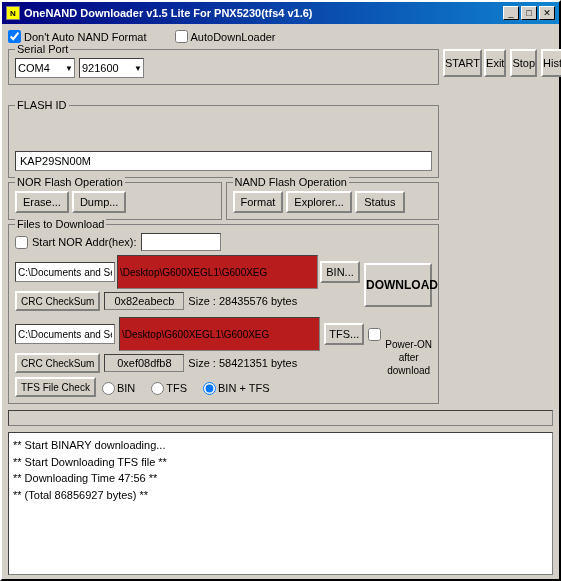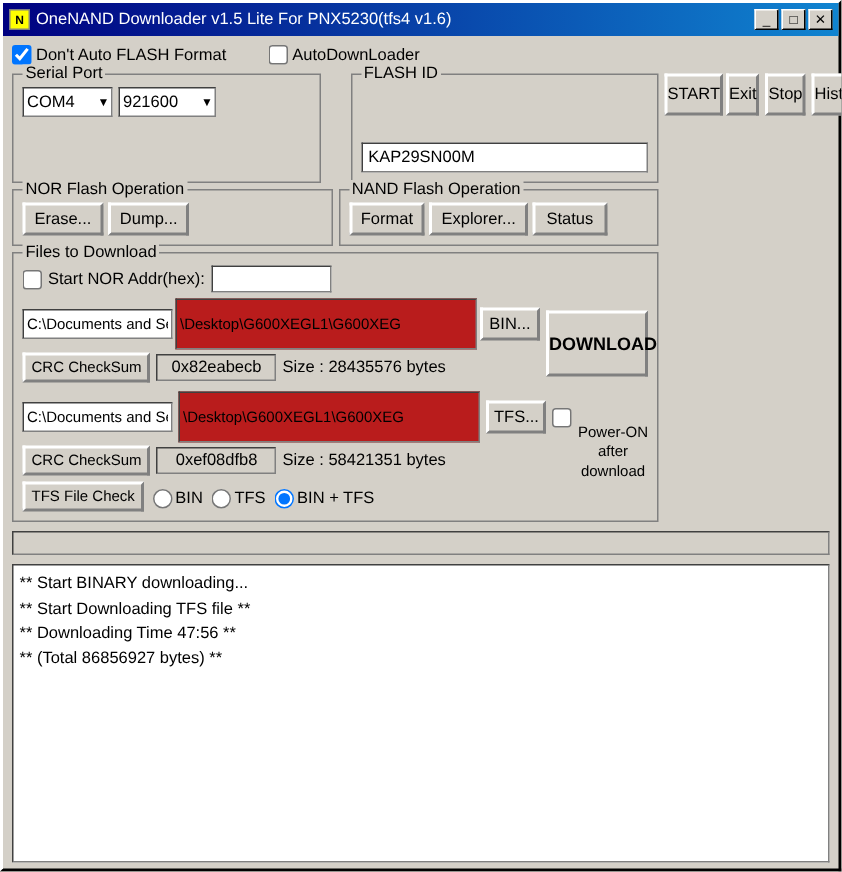--- a/index.html
+++ b/index.html
@@ -44,21 +44,21 @@
       border: 1px solid #808080;
       font-size: 8px;
       display: flex;
       align-items: center;
       justify-content: center;
       color: #000;
       font-weight: bold;
     }
     .title-text {
       font-size: 11px;
-      font-weight: normal;
+      font-weight: bold;
     }
     .title-buttons {
       display: flex;
       gap: 2px;
     }
     .title-btn {
       width: 16px;
       height: 14px;
       background: #d4d0c8;
       border: 1px solid #fff;
@@ -334,21 +334,21 @@
       flex: 1;
     }
     .files-right {
       display: flex;
       flex-direction: column;
       align-items: center;
       justify-content: center;
     }
     .radio-group {
       display: flex;
-      gap: 6px;
+      gap: 16px;
       align-items: center;
       margin-top: 2px;
     }
     .radio-label {
       display: flex;
       align-items: center;
       gap: 2px;
     }
     .power-on-box {
       display: flex;
@@ -411,33 +411,33 @@
       <button class="title-btn">□</button>
       <button class="title-btn">✕</button>
     </div>
   </div>
 
   <div class="content">
 
     <div class="top-row">
       <label class="checkbox-label">
         <input type="checkbox" checked="" style="">
-        <span>Don't Auto FLASH Format</span>
+        <span>Don't Auto NAND Format</span>
       </label>
       <label class="checkbox-label" style="margin-left: 20px;">
         <input type="checkbox" style="">
         <span>AutoDownLoader</span>
       </label>
     </div>
 
     <div class="main-area">
 
       <div class="left-panel">
 
-        <div style="display:flex; gap:20px;">
+        <div style="display:flex; gap:20px;flex-direction:column;">
 
           <div class="group-box" style="flex:1;">
             <span class="group-box-title">Serial Port</span>
             <div class="serial-port-content">
               <div class="select-wrapper">
                 <select class="win-select" style="width:60px;">
                   <option>COM4</option>
                 </select>
                 <span class="select-arrow">▼</span>
               </div>

